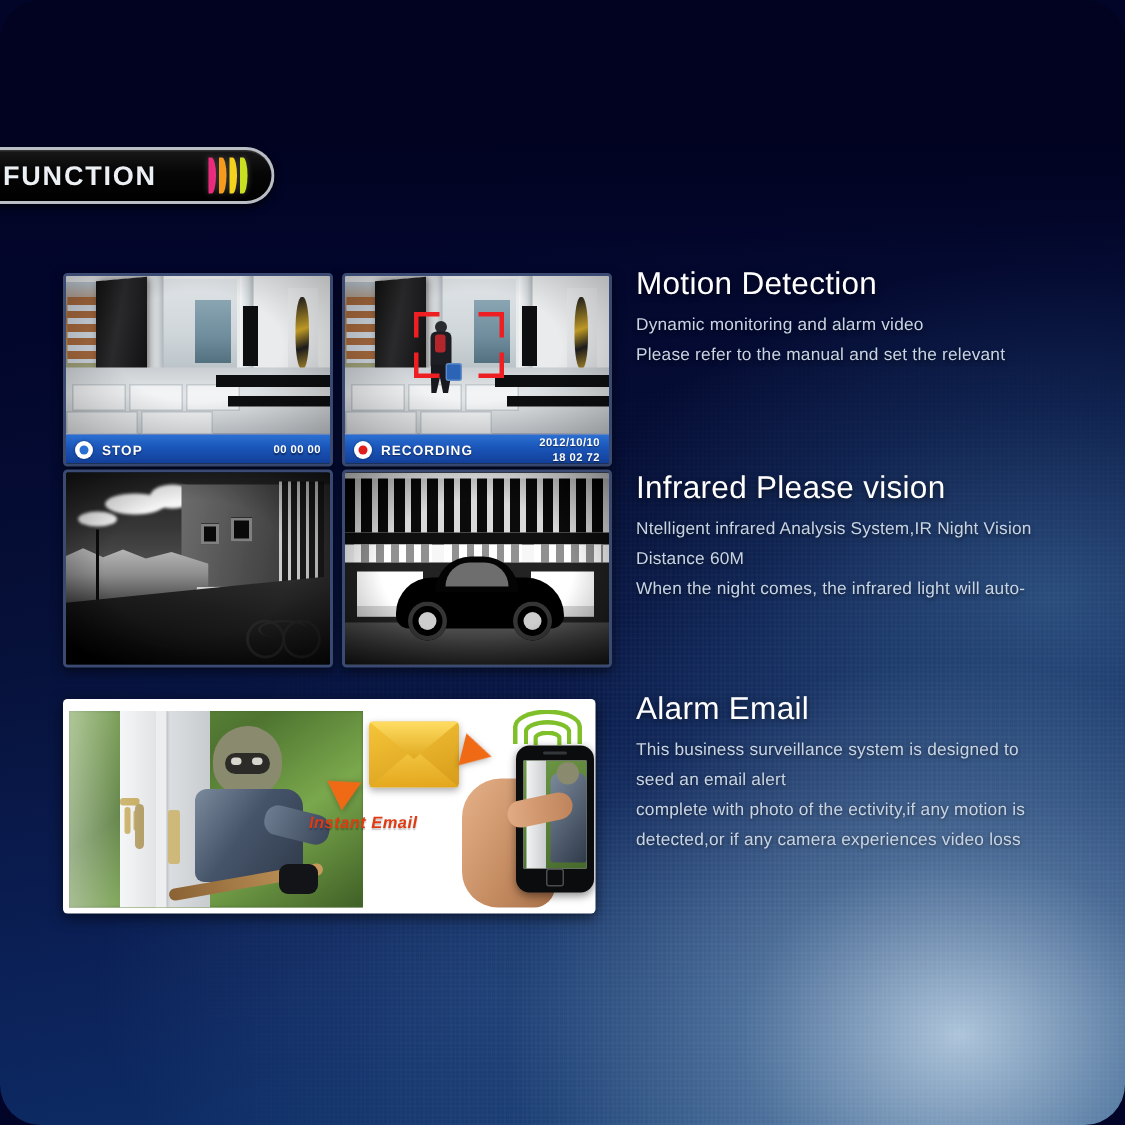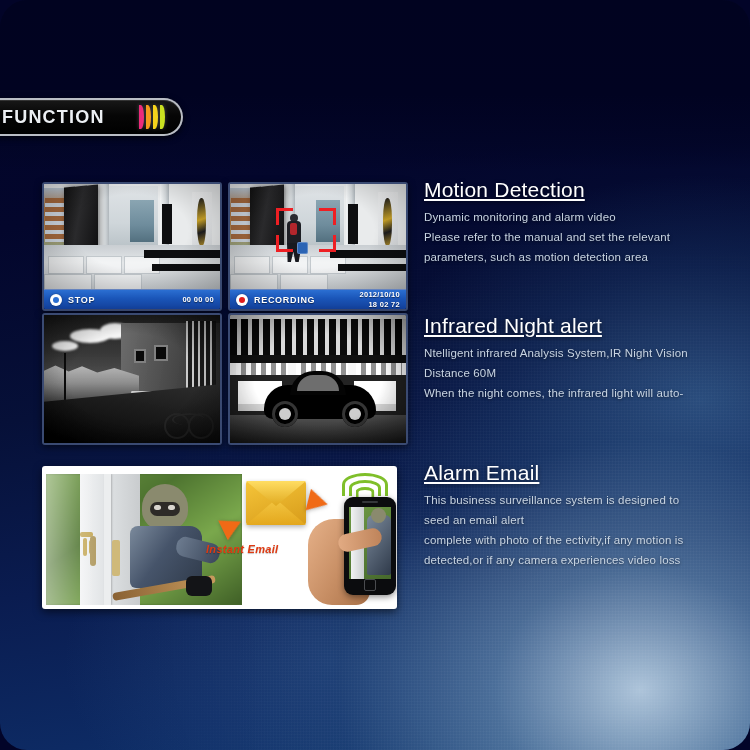--- a/index.html
+++ b/index.html
@@ -237,21 +237,21 @@
   .phone .home{position:absolute;left:50%;bottom:4px;transform:translateX(-50%);
     width:10px;height:10px;border:1px solid #4a4c4f;border-radius:2px;}
   .phone .spk{position:absolute;left:50%;top:4px;transform:translateX(-50%);
     width:16px;height:2px;background:#34373a;border-radius:1px;}
   .em-card-vign{position:absolute;inset:0;pointer-events:none;
     background:linear-gradient(90deg,rgba(255,255,255,.45) 0%,rgba(255,255,255,0) 14%);}
 
   
   .txtcol{position:absolute;left:424px;width:320px;}
   .t-title{color:#ffffff;font-size:21px;font-weight:normal;letter-spacing:.2px;
-    text-shadow:0 1px 4px rgba(0,0,0,.55);margin:0 0 6px 0;line-height:1.1;text-decoration:underline;}
+    text-shadow:0 1px 4px rgba(0,0,0,.55);margin:0 0 6px 0;line-height:1.1;}
   .t-line{color:#c8d4e2;font-size:11.5px;line-height:20px;letter-spacing:.15px;
     text-shadow:0 1px 3px rgba(0,0,0,.5);white-space:nowrap;}
   .b1{top:178px;}
   .b2{top:314px;}
   .b3{top:461px;}
 </style>
 </head>
 <body>
 
 <div id="stage">
@@ -466,25 +466,24 @@
 
         <div class="em-card-vign"></div>
       </div>
     </div>
   </div>
 
   <div class="txtcol b1">
     <h2 class="t-title">Motion Detection</h2>
     <div class="t-line">Dynamic monitoring and alarm video</div>
     <div class="t-line">Please refer to the manual and set the relevant</div>
-    <div class="t-line">parameters, such as motion detection area</div>
   </div>
 
   <div class="txtcol b2">
-    <h2 class="t-title">Infrared Night alert</h2>
+    <h2 class="t-title">Infrared Please vision</h2>
     <div class="t-line">Ntelligent infrared Analysis System,IR Night Vision</div>
     <div class="t-line">Distance 60M</div>
     <div class="t-line">When the night comes, the infrared light will auto-</div>
   </div>
 
   <div class="txtcol b3">
     <h2 class="t-title">Alarm Email</h2>
     <div class="t-line">This business surveillance system is designed to</div>
     <div class="t-line">seed an email alert</div>
     <div class="t-line">complete with photo of the ectivity,if any motion is</div>

